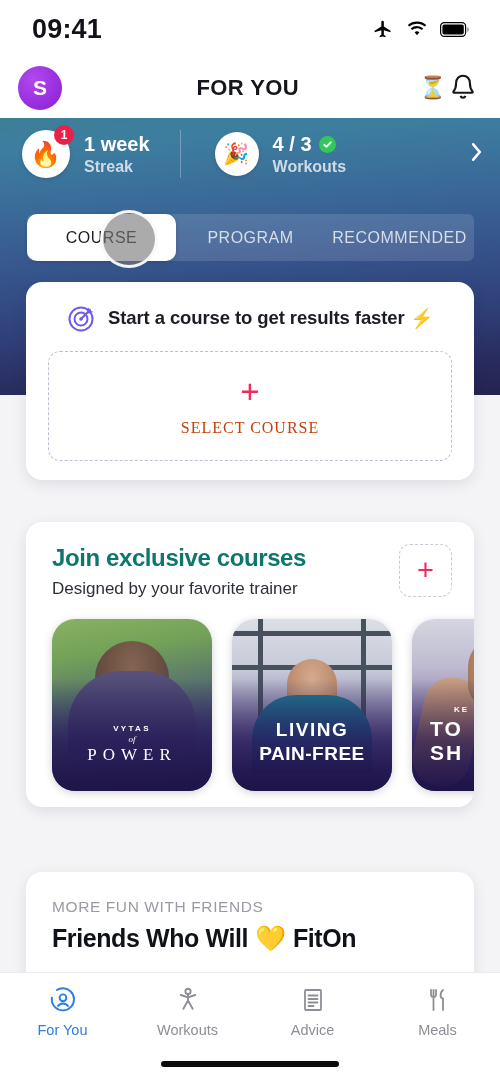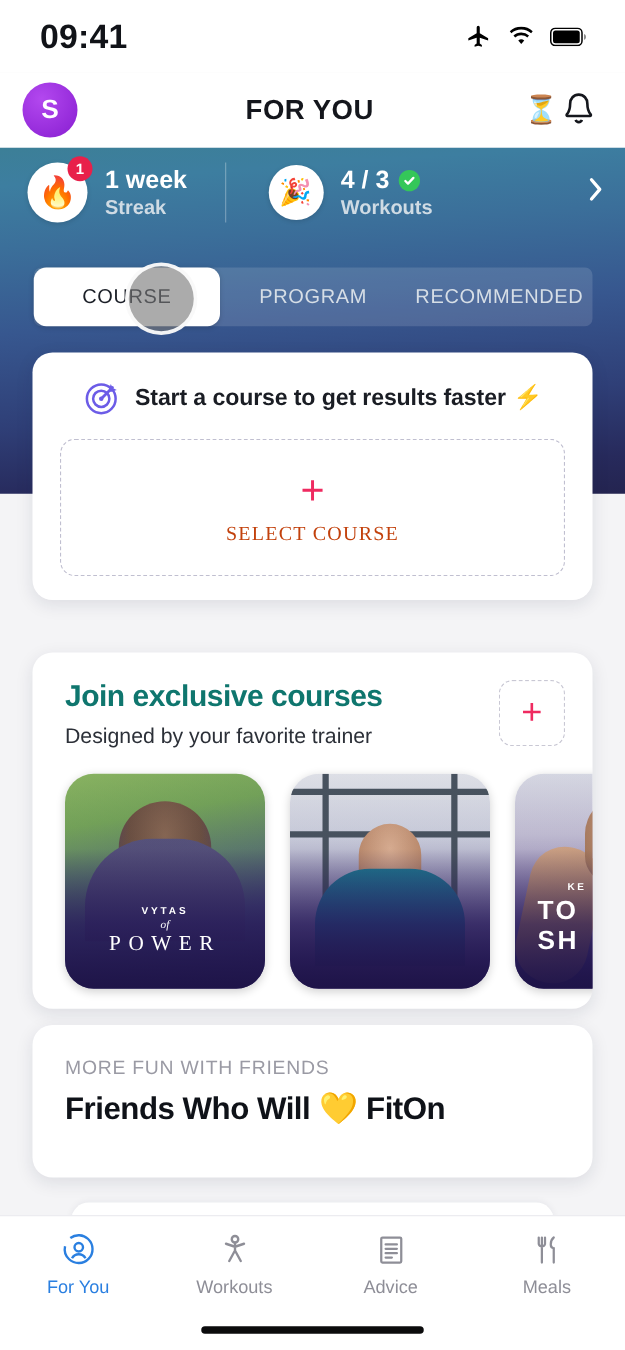--- a/index.html
+++ b/index.html
@@ -284,21 +284,21 @@
   .t3 .head2 {
     position:absolute; left: 56px; top: 18px;
     width: 62px; height: 70px; border-radius: 30px 30px 22px 22px;
     background: radial-gradient(ellipse at 45% 32%,#cf9f7f 0%,#a97b5c 70%,#6d5470 100%);
   }
   .t3-kl { font-size: 8px; letter-spacing: 2px; font-weight: 600; }
   .t3-l1 { font-size: 21px; font-weight: 700; letter-spacing: 2px; margin-top: 3px; }
   .t3-l2 { font-size: 21px; font-weight: 700; letter-spacing: 2px; }
 
   
-  .card-friends { top: 820px; height: 122px; z-index: 8; }
+  .card-friends { top: 872px; height: 122px; z-index: 8; }
   .friends-kicker {
     padding: 26px 0 0 26px;
     font-size: 15.5px; color: #9a9aa4; letter-spacing: 0.6px;
   }
   .friends-title {
     padding: 8px 0 0 26px;
     font-size: 25px; font-weight: 700; color: #0f1218;
     letter-spacing: -0.4px;
     display: flex; align-items: center; gap: 7px;
   }
@@ -475,20 +475,24 @@
       </div>
 
       <div class="thumb t2">
         <div class="rig-v" style="left:26px"></div>
         <div class="rig-v" style="right:26px"></div>
         <div class="rig-h" style="top:12px"></div>
         <div class="rig-h" style="top:46px"></div>
         <div class="head"></div>
         <div class="shirt"></div>
         <div class="tint"></div>
+        <div class="label">
+          <div class="t2-l1">LIVING</div>
+          <div class="t2-l2">PAIN-FREE</div>
+        </div>
       </div>
 
       <div class="thumb t3">
         <div class="arm"></div>
         <div class="head2"></div>
         <div class="tint"></div>
         <div class="label" style="text-align:left; padding-left:18px;">
           <div class="t3-kl" style="padding-left:24px">KE</div>
           <div class="t3-l1">TO</div>
           <div class="t3-l2">SH</div>

